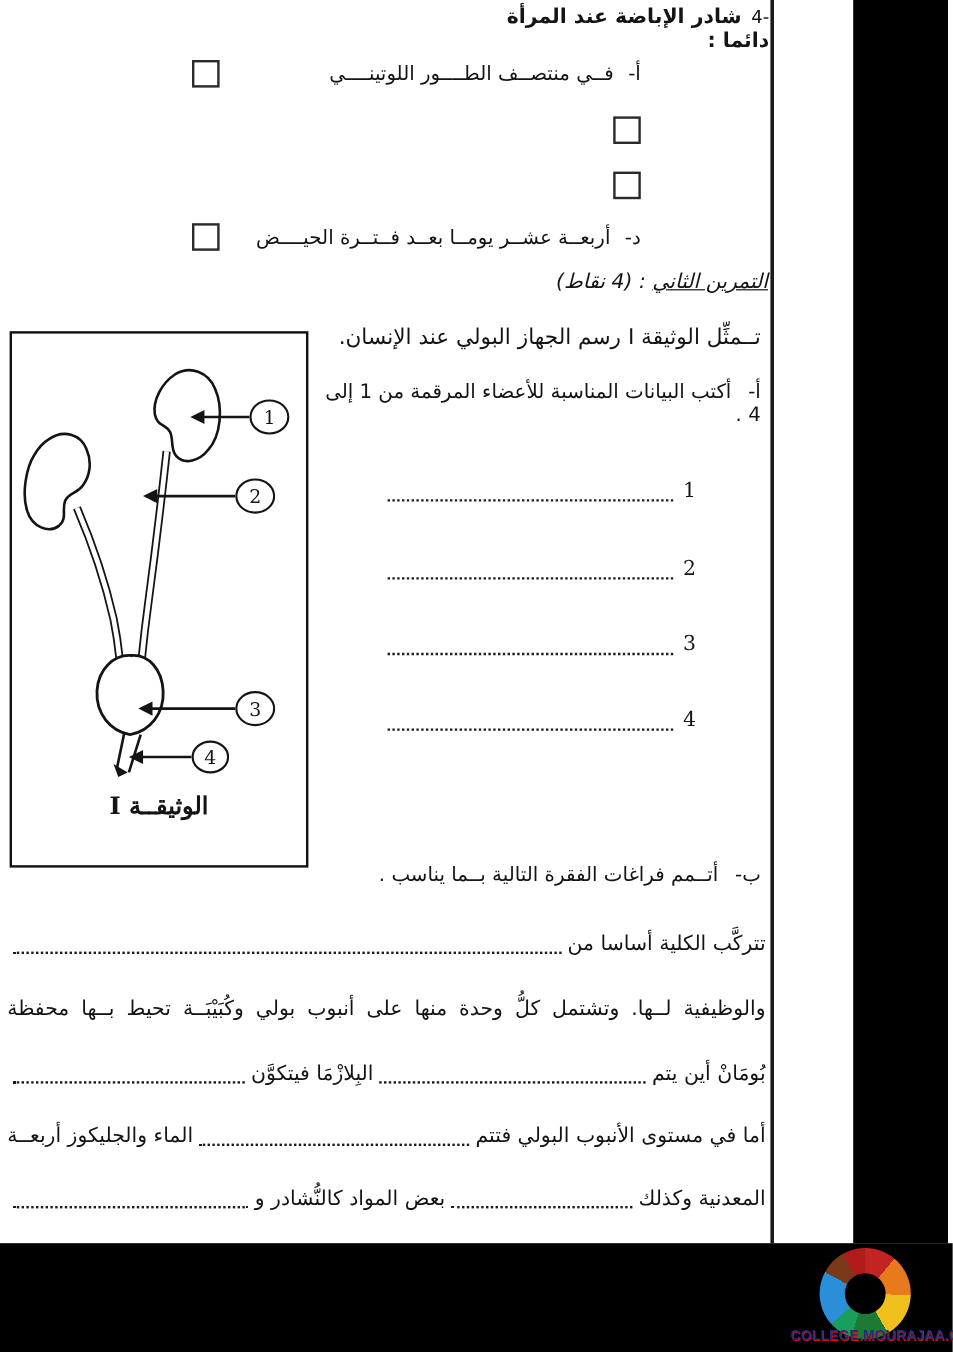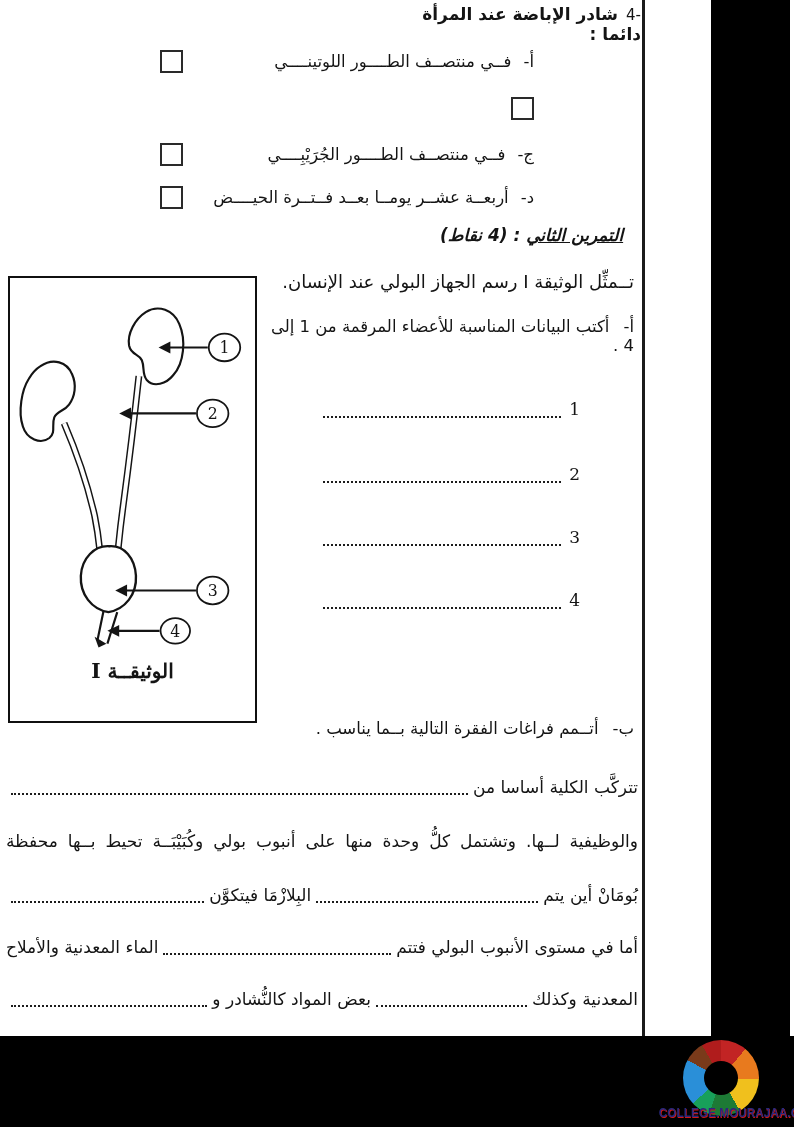--- a/index.html
+++ b/index.html
@@ -11,22 +11,22 @@
   .q4-title { left:383px; top:4px; width:258px; direction:rtl; text-align:right;
     font-size:17px; font-weight:bold; }
   .q4-num { font-weight:normal; font-size:15px; margin-left:8px; }
   .opt-row { left:160px; width:374px; height:30px; direction:rtl; display:flex;
     justify-content:space-between; align-items:center; font-size:16.5px; }
   .opt-text { white-space:nowrap; }
   .opt-letter { margin-left:12px; }
   .checkbox { width:23px; height:23px; border:2px solid #2a2a2a; background:#fff; }
 
   
-  .ex-title { left:440px; top:225px; width:200px; direction:rtl; text-align:left;
-    font-size:17px; font-weight:bold; font-style:italic; }
+  .ex-title { left:440px; top:225px; width:200px; direction:rtl; text-align:right;
+    font-size:17px; font-weight:normal; font-style:italic; }
   .ex-title .u { text-decoration:underline; }
   .intro-line { left:266px; top:271px; width:368px; direction:rtl; text-align:right; font-size:18px; }
   .parta-line { left:266px; top:317px; width:368px; direction:rtl; text-align:right; font-size:16.5px; }
   .lead-letter { margin-left:14px; }
 
   
   .diagram-box { left:8px; top:276px; width:249px; height:447px; border:2.5px solid #101010; background:#fff; }
   .diagram-box svg { width:100%; height:100%; display:block; }
   .diagram-caption { left:8px; top:659px; width:249px; direction:rtl; text-align:center;
     font-size:20px; font-weight:bold; font-family:"DejaVu Serif", serif; }
@@ -70,21 +70,20 @@
 </div>
 
 <div class="abs opt-row" style="top:46px">
   <span class="opt-text"><span class="opt-letter">أ-</span><span>فــي منتصــف الطــــور اللوتينــــي</span></span>
   <span class="checkbox"></span>
 </div>
 <div class="abs opt-row" style="top:93px">
   <span class="checkbox"></span>
 </div>
 <div class="abs opt-row" style="top:139px">
-  <span class="opt-text"><span class="opt-letter">ج-</span><span>فــي منتصــف الطــــور الجُرَيْبِــــي</span></span>
   <span class="checkbox"></span>
 </div>
 <div class="abs opt-row" style="top:182px">
   <span class="opt-text"><span class="opt-letter">د-</span><span>أربعــة عشــر يومــا بعــد فــتــرة الحيــــض</span></span>
   <span class="checkbox"></span>
 </div>
 
 <div class="abs ex-title">
   <span class="u">التمرين الثاني</span><span> : (4 نقاط)</span>
 </div>
@@ -162,21 +161,21 @@
 </div>
 <div class="abs para-line" style="top:876px">
   <span class="t">بُومَانْ أين يتم</span>
   <span class="fill" style="flex-grow:1.15"></span>
   <span class="t">البِلازْمَا فيتكوَّن</span>
   <span class="fill"></span>
 </div>
 <div class="abs para-line" style="top:928px">
   <span class="t">أما في مستوى الأنبوب البولي فتتم</span>
   <span class="fill"></span>
-  <span class="t">الماء المعدنية والأملاح</span>
+  <span class="t">الماء والجليكوز أربعــة</span>
 </div>
 <div class="abs para-line" style="top:980px">
   <span class="t">المعدنية وكذلك</span>
   <span class="fill"></span>
   <span class="t">بعض المواد كالنُّشادر و</span>
   <span class="fill" style="flex-grow:1.3"></span>
 </div>
 
 <div class="abs divider-v"></div>
 <div class="abs bar-right"></div>

